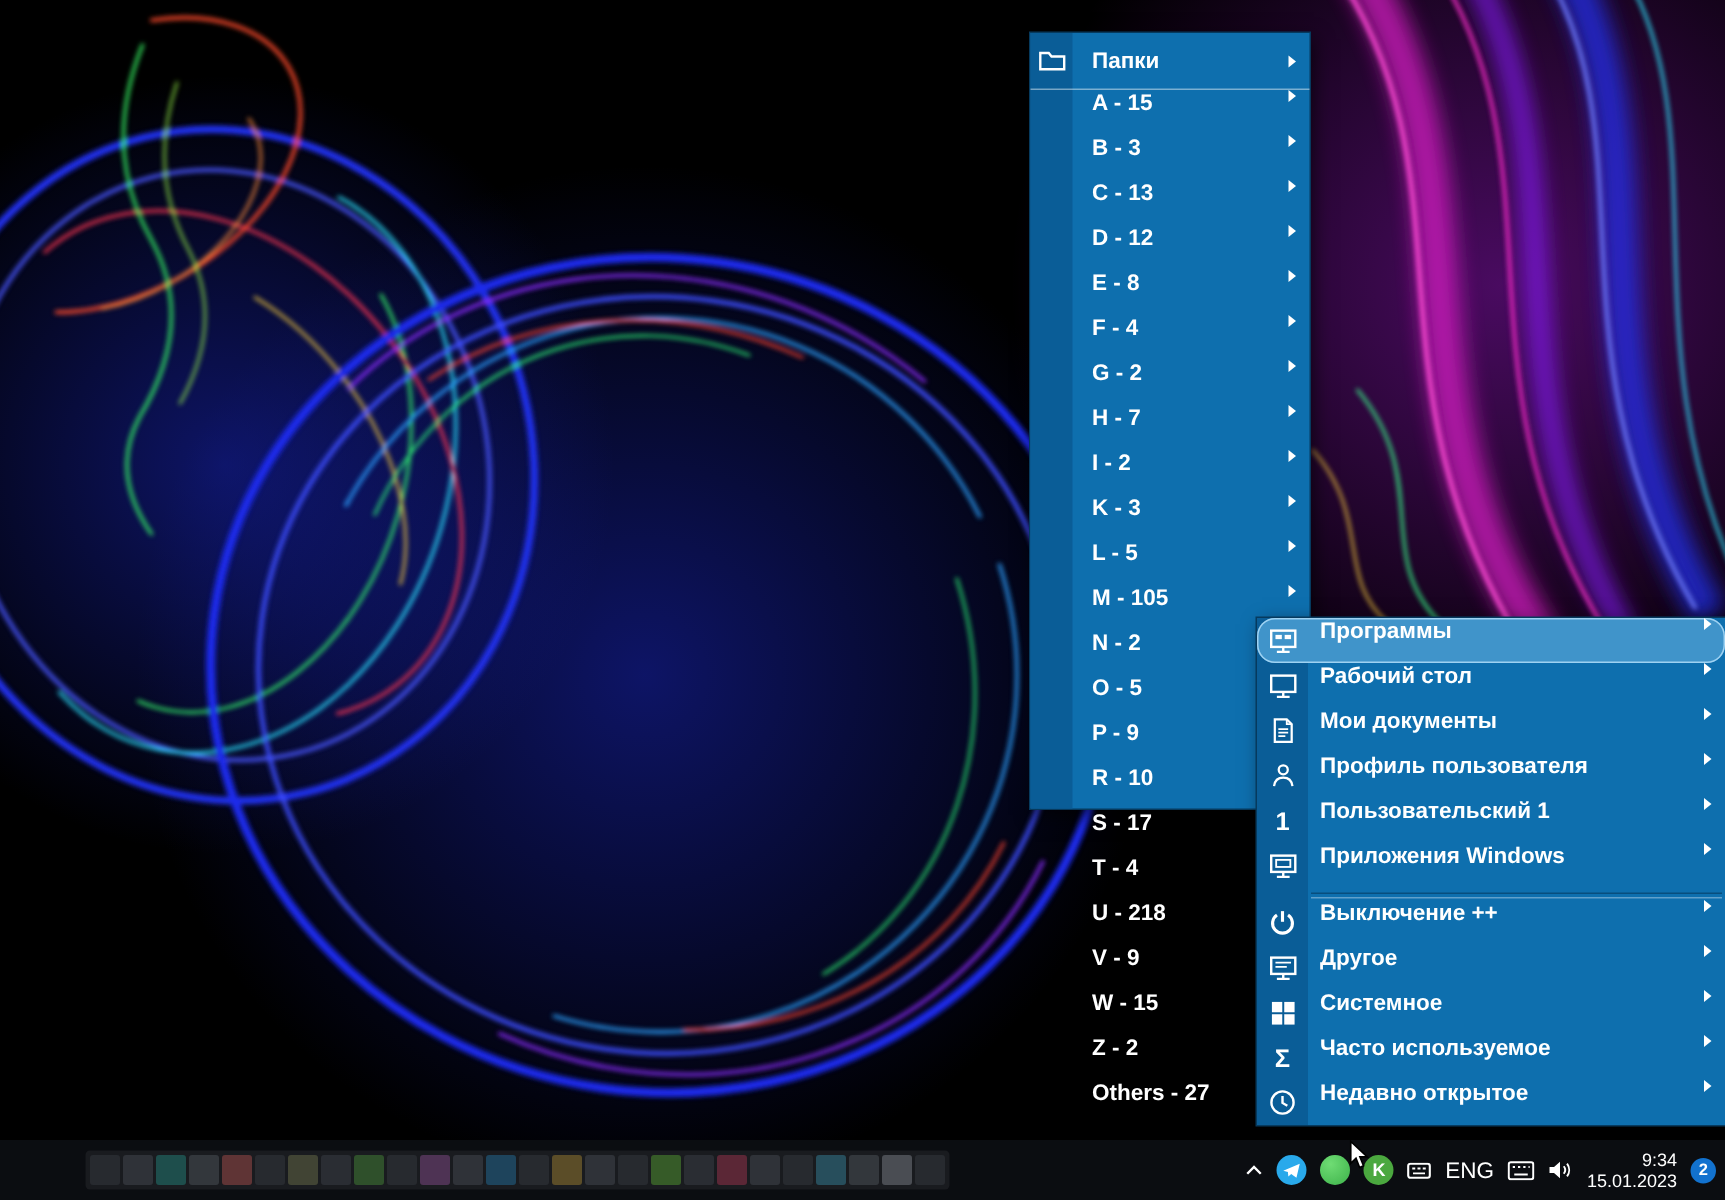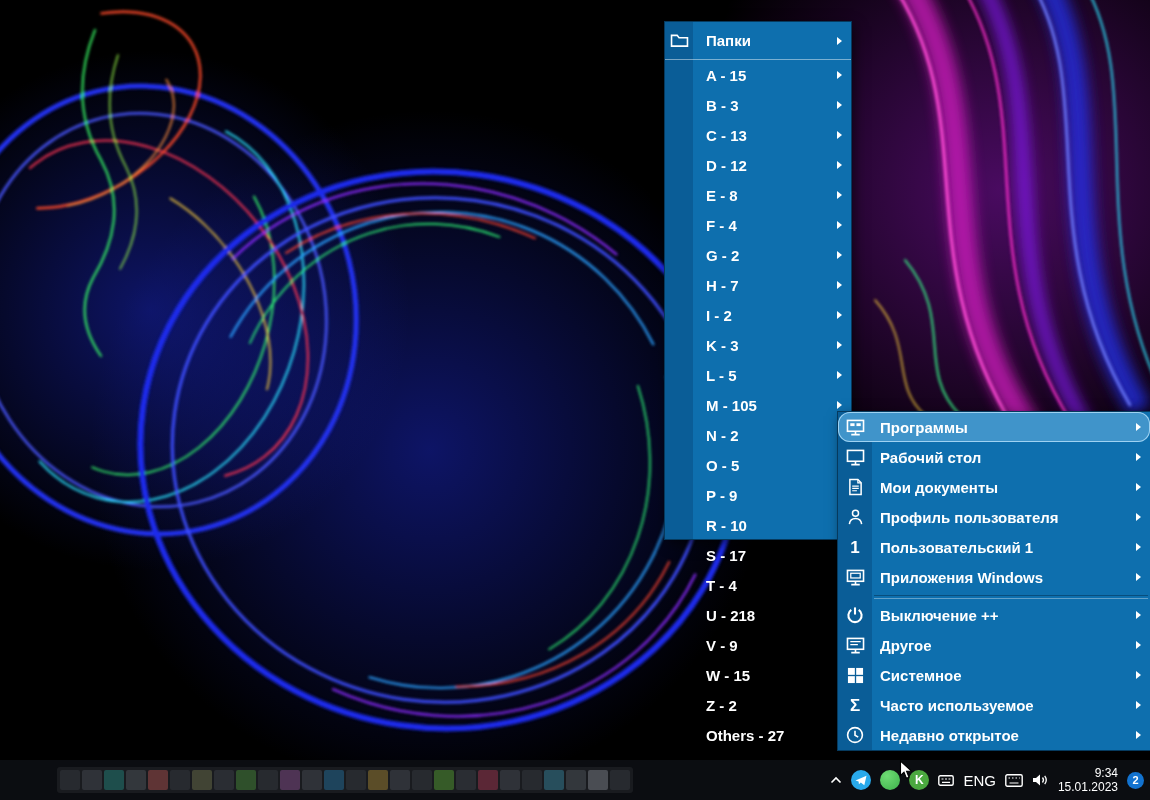--- a/index.html
+++ b/index.html
@@ -10,32 +10,32 @@
   }
   .wallpaper{position:absolute;left:0;top:0;z-index:0;}
 
   
   .menu{
     position:absolute;color:var(--menu-text,#fff);font-weight:bold;font-size:15px;
     background:var(--menu-bg,#0e6fae);
     box-shadow:0 0 0 1px #063a5e, 3px 4px 12px rgba(0,0,0,.6);
     z-index:3;
   }
-  .folders-menu{left:665px;top:22px;width:186px;height:517px;}
+  .folders-menu{left:687px;top:22px;width:186px;height:517px;}
   .places-menu{left:838px;top:412px;width:312px;height:338px;}
   .menu-strip{position:absolute;left:0;top:0;bottom:0;background:var(--menu-strip,#0a5d97);}
   .folders-menu .menu-strip{width:28px;}
   .places-menu .menu-strip{width:34px;}
 
   .menu-header{position:relative;height:37px;display:flex;align-items:center;border-bottom:1px solid rgba(255,255,255,.45);}
   .menu-header .hdr-icon{width:28px;display:flex;align-items:center;justify-content:center;}
   .menu-header .mi-label{margin-left:13px;flex:1;}
   .menu-header{padding-right:9px;}
 
-  .menu-item{position:relative;height:30px;display:flex;align-items:center;gap:21px;}
+  .menu-item{position:relative;height:30px;display:flex;gap:21px;}
   .folders-menu .menu-item{padding-left:41px;padding-right:9px;}
   .places-menu .menu-item{padding-left:42px;padding-right:9px;}
   .mi-label{flex:1;white-space:nowrap;}
   .mi-arrow{
     width:0;height:0;flex:0 0 auto;
     border-top:4.5px solid transparent;border-bottom:4.5px solid transparent;
     border-left:5.5px solid #fff;margin-left:8px;
   }
   .mi-icon{position:absolute;left:0;top:0;width:34px;height:30px;display:flex;align-items:center;justify-content:center;}
   .menu-item.highlight{

